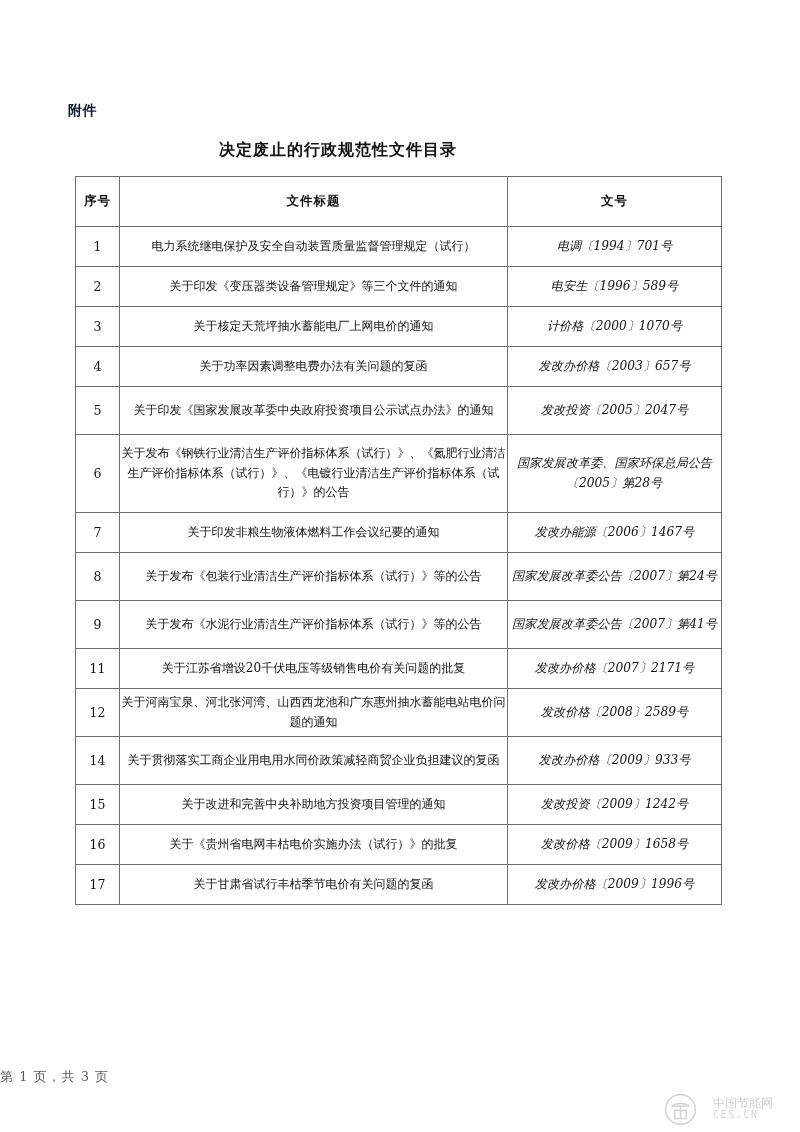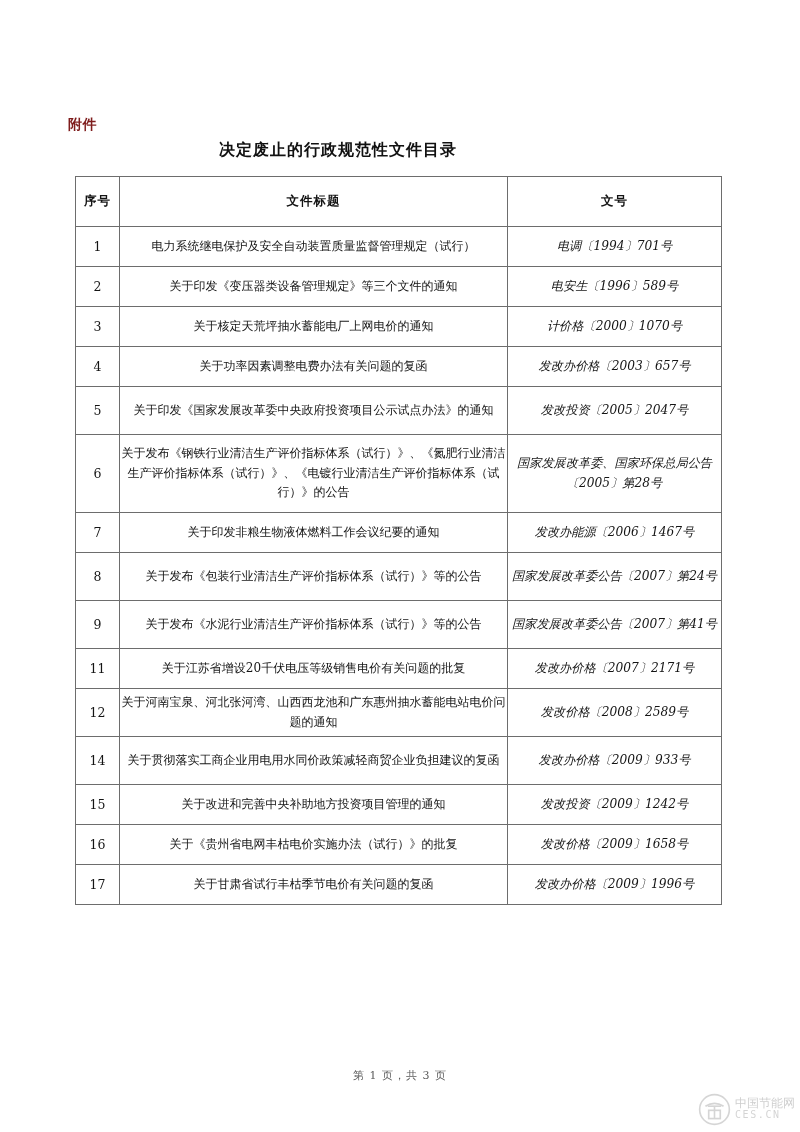--- a/index.html
+++ b/index.html
@@ -27,22 +27,21 @@
 
   
   .attachment-label {
     position: absolute;
     left: 68px;
     top: 102px;
     font-size: 14px;
     font-weight: bold;
     letter-spacing: 0.5px;
     font-family: "DejaVu Sans", "Liberation Sans", sans-serif;
-    color: #7f1d1d;
-    margin-top: 14px;
+    color: #0f172a;
   }
 
   
   .doc-title {
     position: absolute;
     left: 0;
     top: 140px;
     width: 676px;
     text-align: center;
     font-size: 16px;
@@ -110,37 +109,36 @@
   tr.r-5 td, tr.r-8 td, tr.r-9 td,
   tr.r-12 td, tr.r-13 td, tr.r-14 td { height: 47px; }
   tr.r-6 td { height: 77px; }
 
   
   .page-footer {
     position: absolute;
     left: 0;
     top: 1068px;
     width: 800px;
-    text-align: center;
-    font-size: 11px;
+    font-size: 13px;
     color: #5b5b5b;
     font-family: "DejaVu Serif", "Liberation Serif", serif;
     letter-spacing: 1px;
   }
 
   
   .watermark {
     position: absolute;
-    left: 698px;
+    left: 664px;
     top: 1089px;
     width: 100px;
     height: 40px;
     display: flex;
     align-items: center;
-    gap: 4px;
+    gap: 16px;
     opacity: 0.42;
   }
   .wm-logo {
     width: 33px;
     height: 33px;
     flex: 0 0 33px;
   }
   .wm-text {
     display: flex;
     flex-direction: column;

